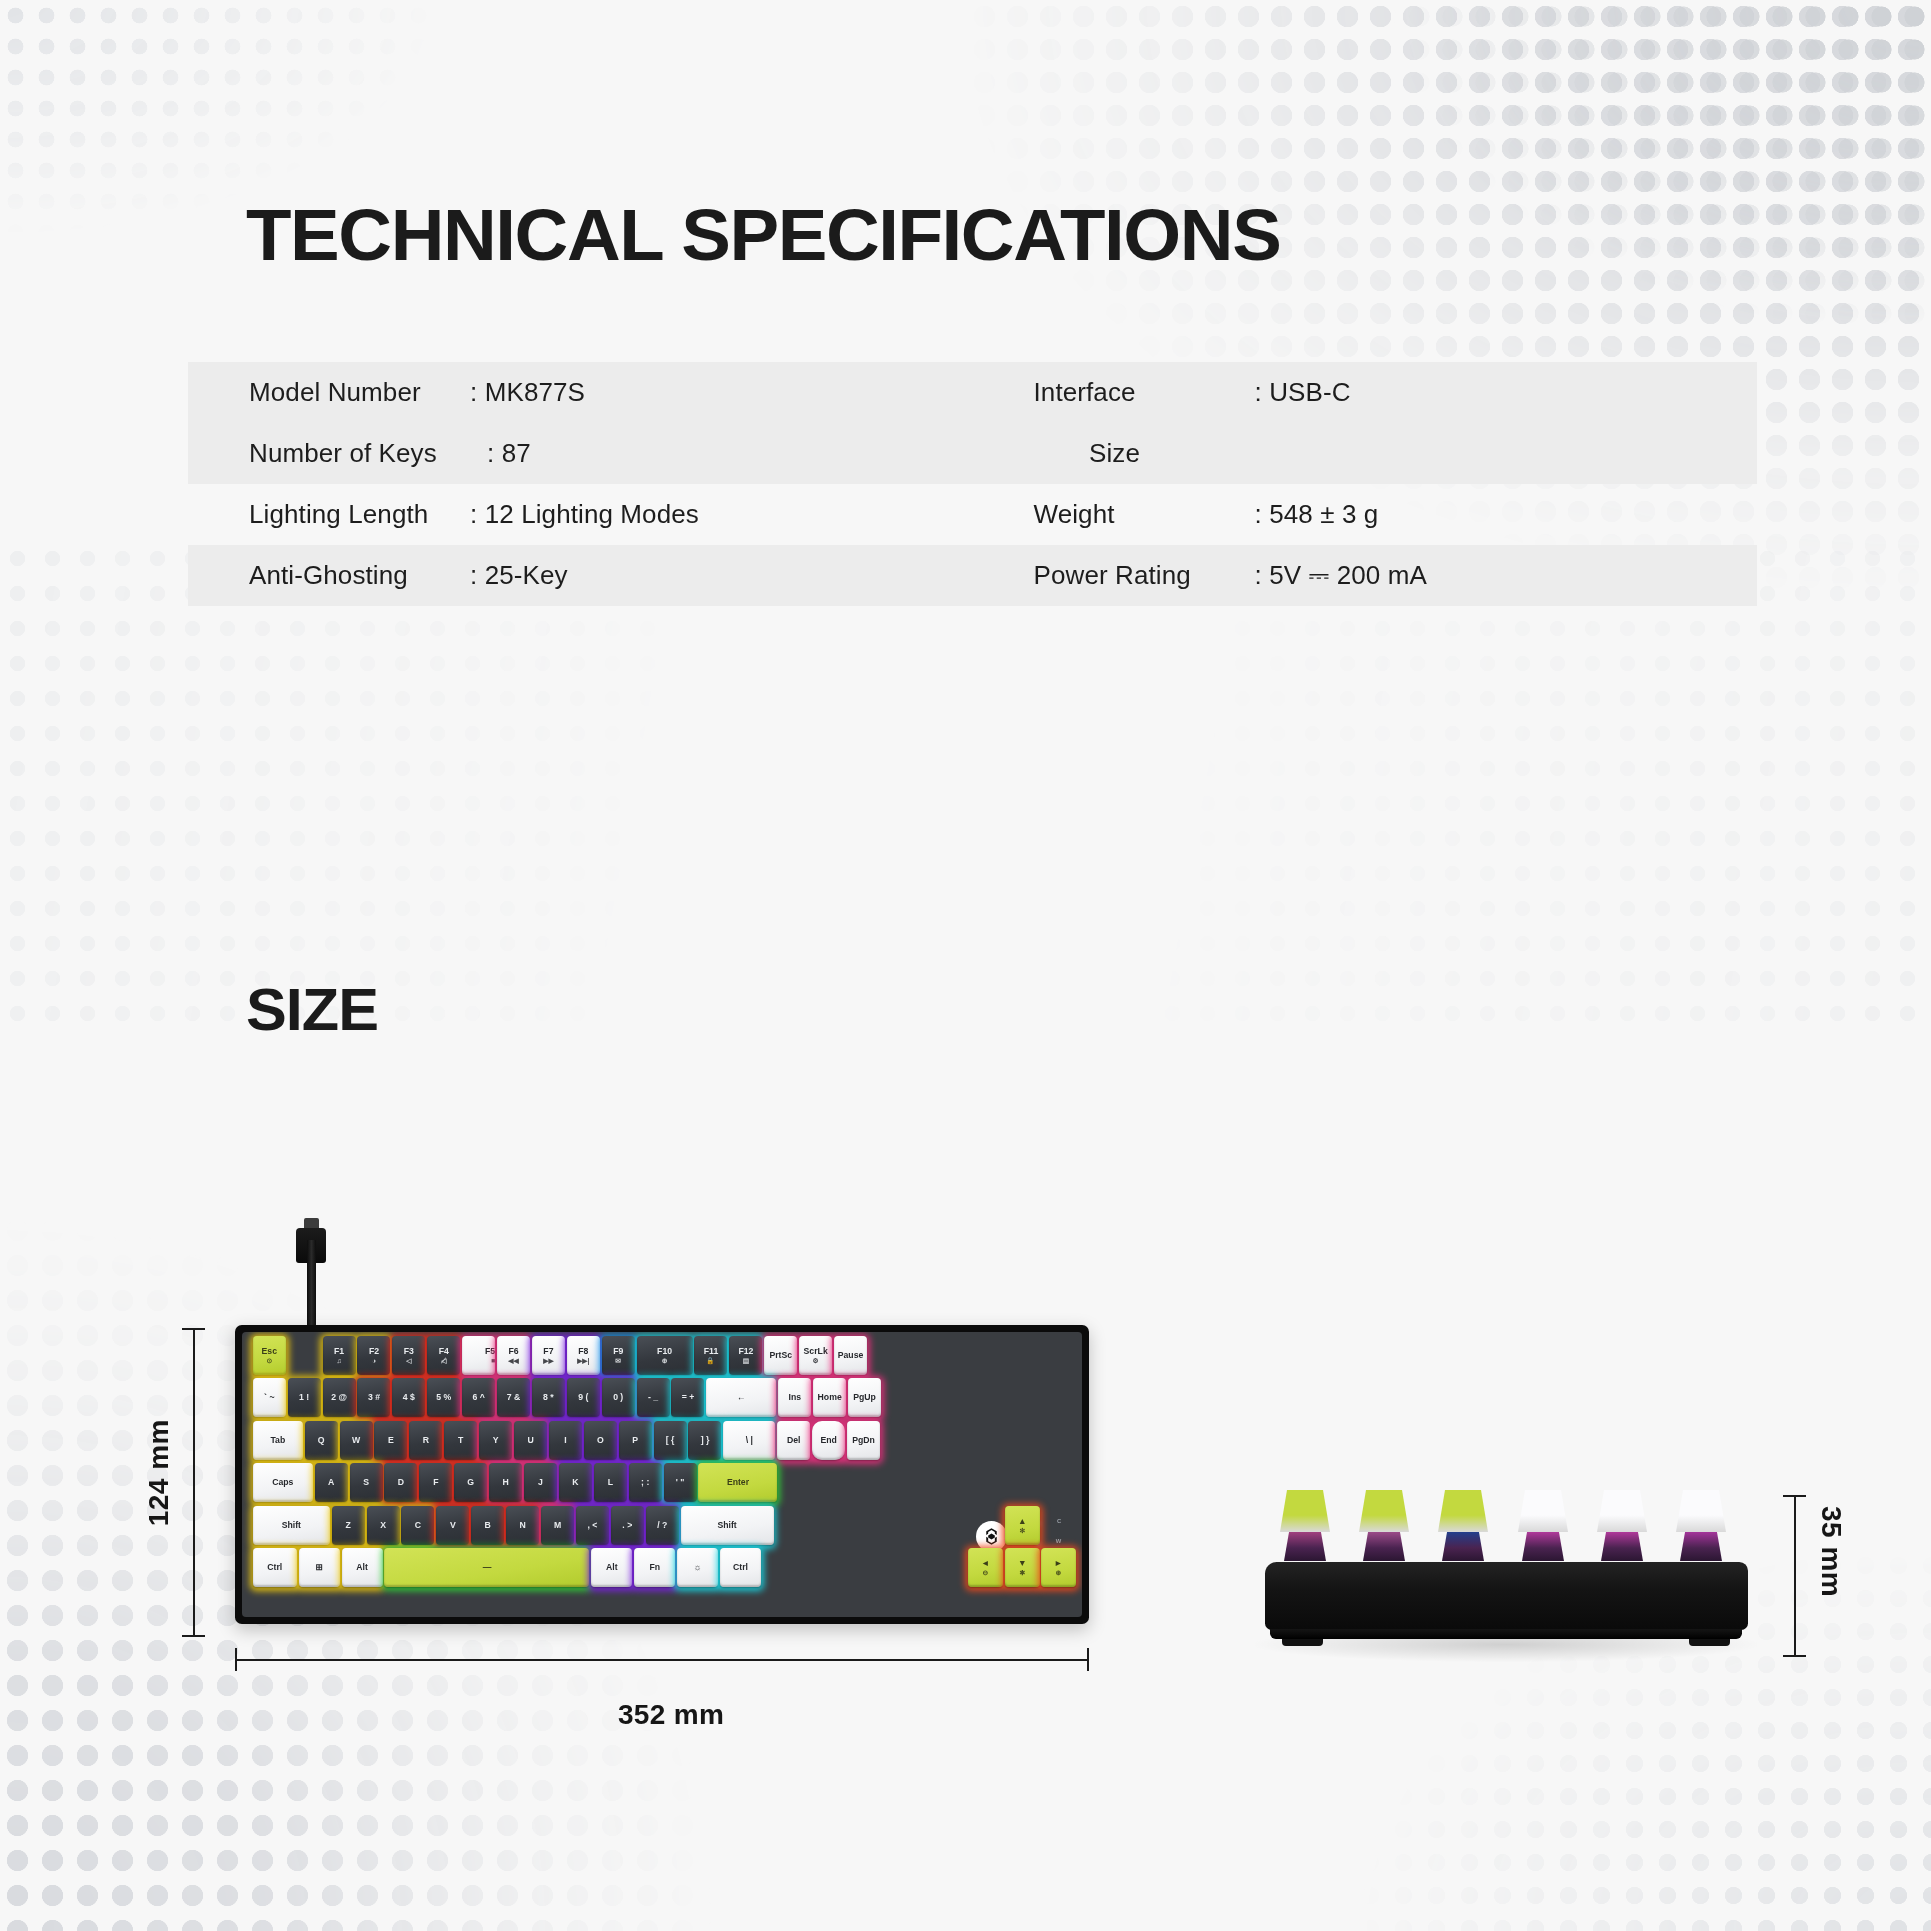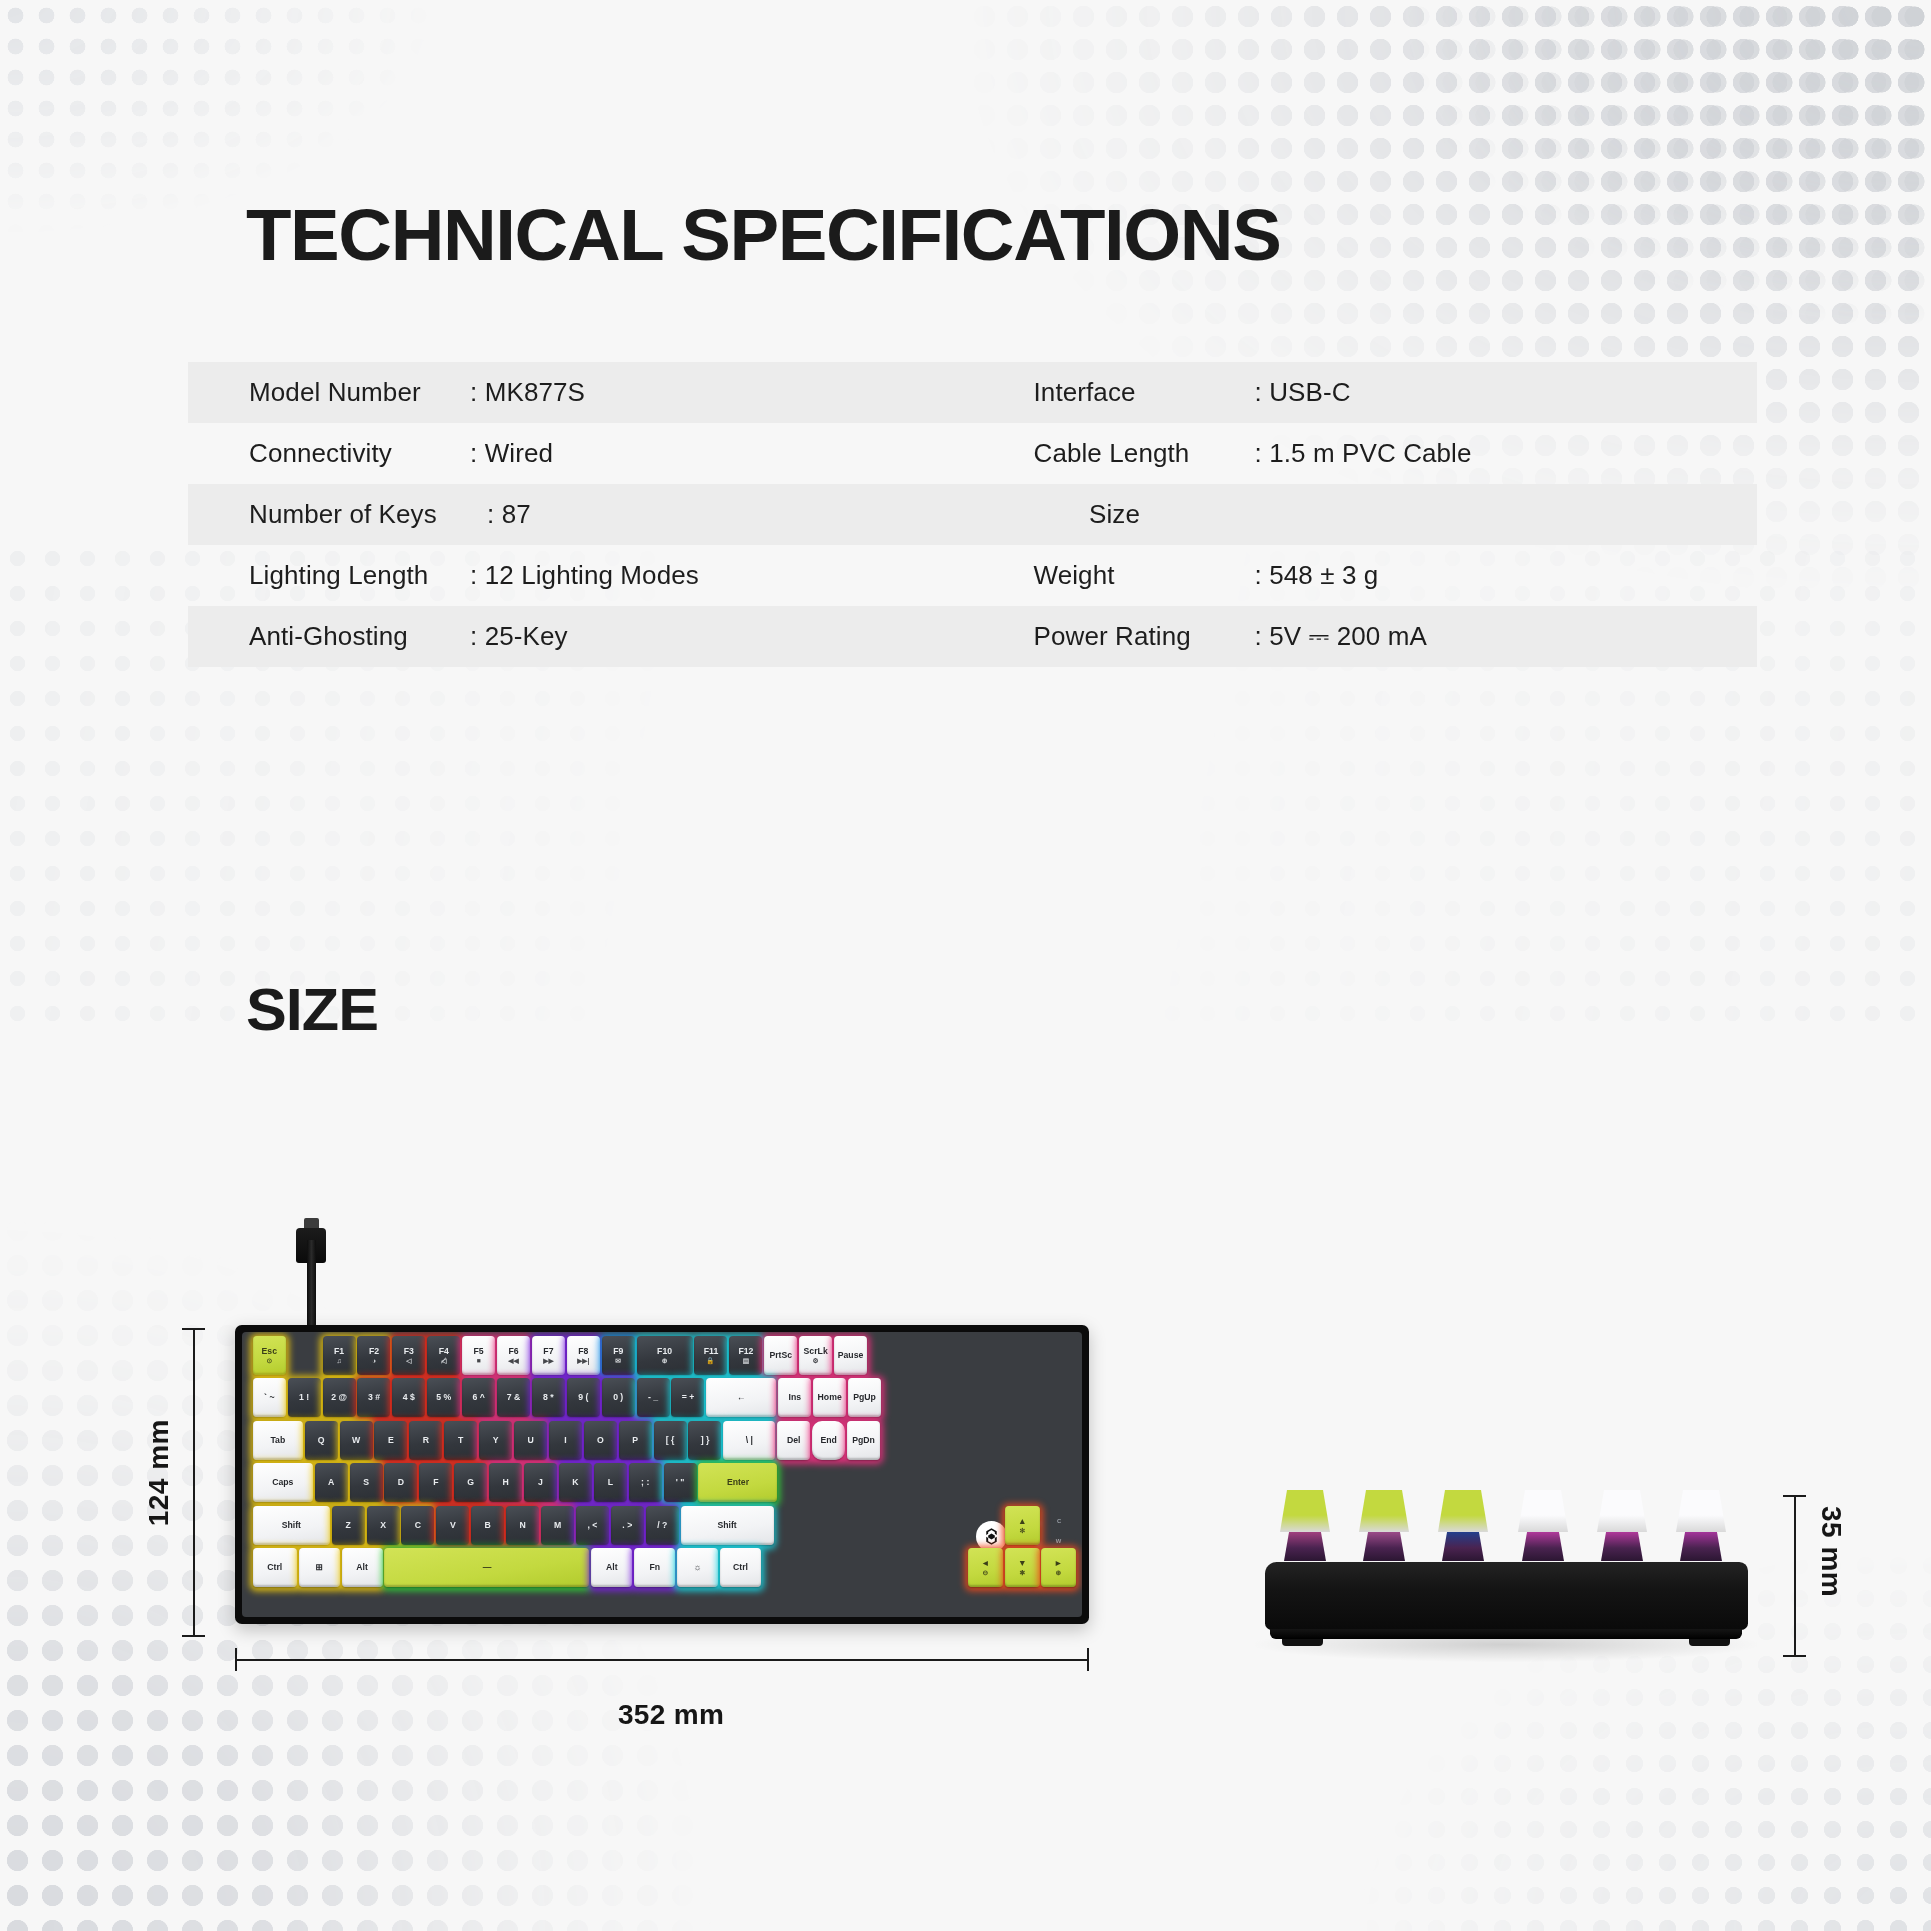--- a/index.html
+++ b/index.html
@@ -220,34 +220,20 @@
       <div class="spec-cell c-value">
         <span class="spec-txt">: MK877S</span>
       </div>
       <div class="spec-cell c-label">
         <span class="spec-txt">Interface</span>
       </div>
       <div class="spec-cell c-value">
         <span class="spec-txt">: USB-C</span>
       </div>
     </div>
-    <div class="spec-row">
-      <div class="spec-cell c-label">
-        <span class="spec-txt">Connectivity</span>
-      </div>
-      <div class="spec-cell c-value">
-        <span class="spec-txt">: Wired</span>
-      </div>
-      <div class="spec-cell c-label">
-        <span class="spec-txt">Cable Length</span>
-      </div>
-      <div class="spec-cell c-value">
-        <span class="spec-txt">: 1.5 m PVC Cable</span>
-      </div>
-    </div>
     <div class="spec-row alt">
       <div class="spec-cell c-label">
         <span class="spec-txt">Number of Keys</span>
       </div>
       <div class="spec-cell c-value">
         <span class="spec-txt">: 87</span>
       </div>
       <div class="spec-cell c-label">
         <span class="spec-txt">Size</span>
       </div>
@@ -342,21 +328,21 @@
         </div>
         <div class="kcell" style="width: 33px; height: 39px; flex: 0 0 auto;">
           <div class="kglow" style="background: rgb(239, 44, 28);"></div>
           <div class="key dark" style="position: relative; width: 100%; height: 100%;">
             <span>F4</span>
             <span class="sub">◁̸</span>
           </div>
         </div>
         <div class="kcell" style="width: 33px; height: 39px; flex: 0 0 auto;">
           <div class="kglow" style="background: rgb(239, 47, 128);"></div>
-          <div class="key white" style="position: relative; width: 100%; height: 100%;">
+          <div class="key white" style="position: relative; width: 100%; height: 100%; align-items: flex-end;">
             <span>F5</span>
             <span class="sub">■</span>
           </div>
         </div>
         <div class="kcell" style="width: 33px; height: 39px; flex: 0 0 auto;">
           <div class="kglow" style="background: rgb(239, 47, 128);"></div>
           <div class="key white" style="position: relative; width: 100%; height: 100%;">
             <span>F6</span>
             <span class="sub">◀◀</span>
           </div>

